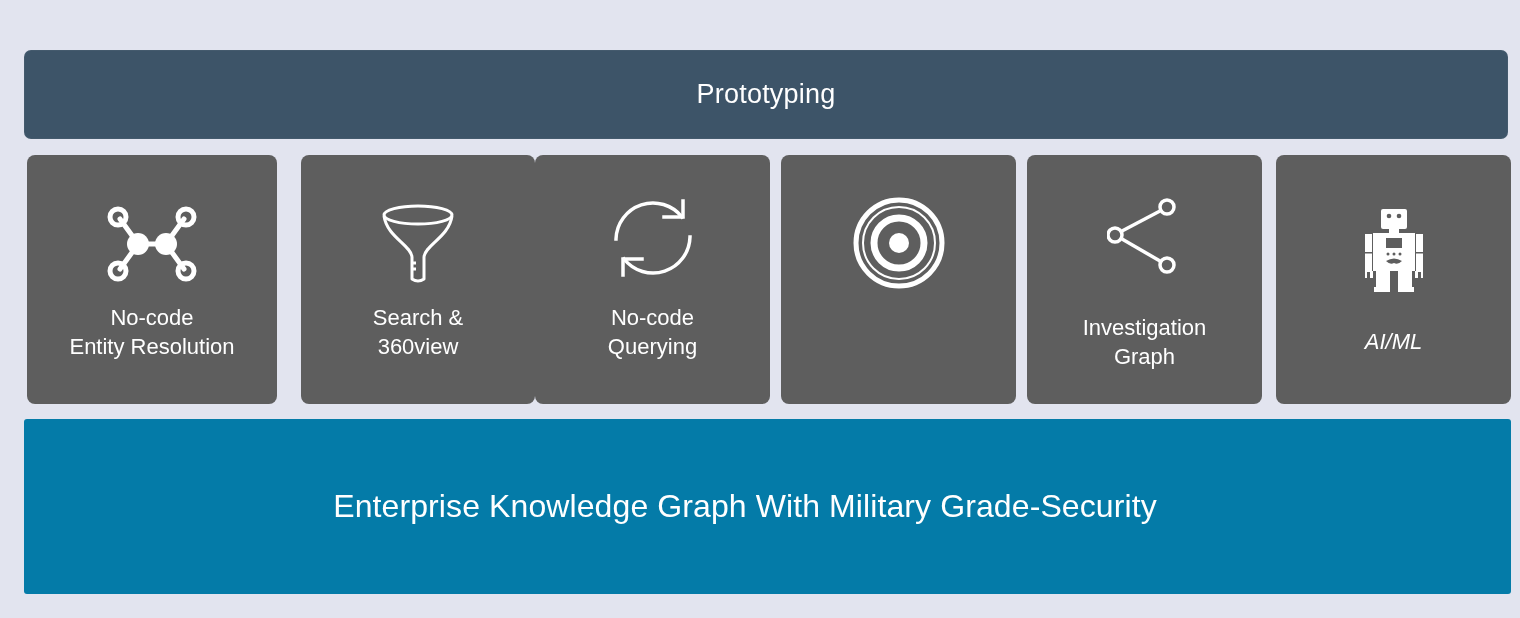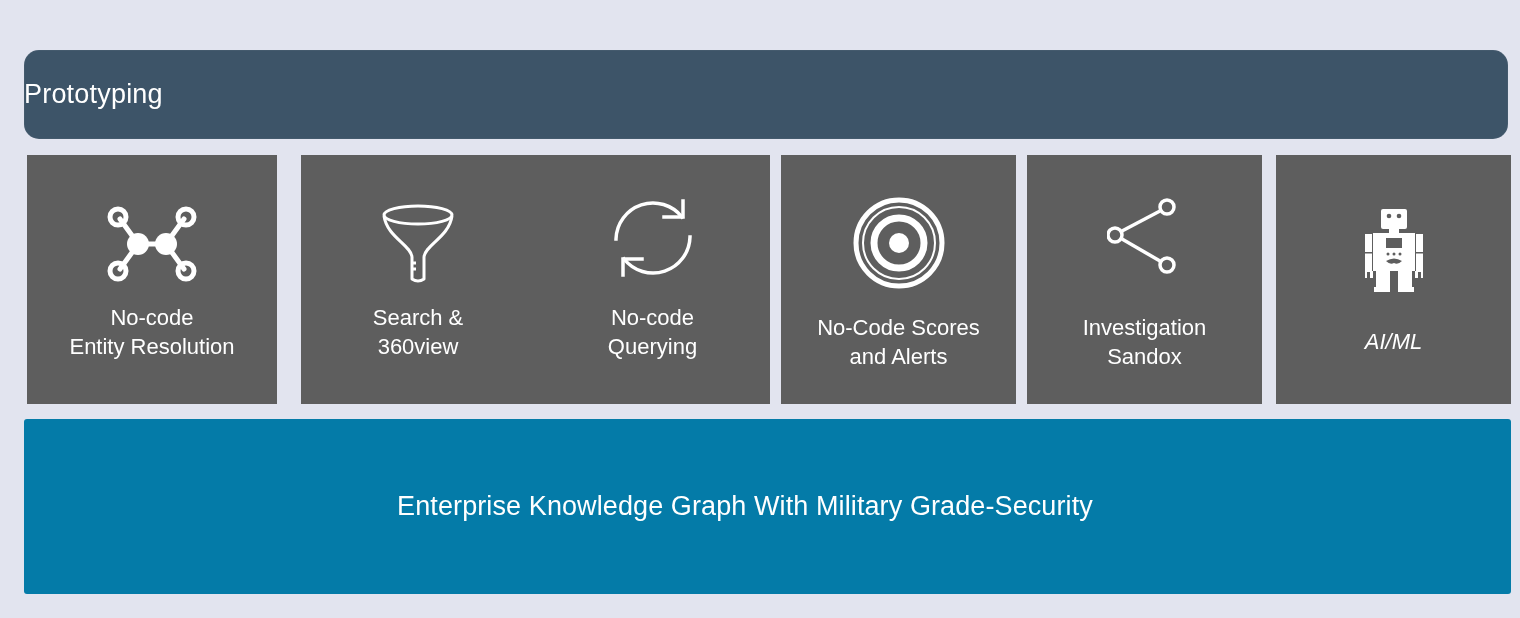--- a/index.html
+++ b/index.html
@@ -4,44 +4,44 @@
   <style>
     html, body { margin:0; padding:0; }
     body {
       width:1520px; height:618px; overflow:hidden;
       background:#e2e4ef;
       position:relative;
       font-family:"Liberation Sans", sans-serif;
     }
     .top-bar {
       position:absolute; left:24px; top:50px; width:1484px; height:89px;
-      background:#3d5468; border-radius:15px;
-      display:flex; align-items:center; justify-content:flex-start;
+      background:#3d5468; border-radius:7px;
+      display:flex; align-items:center; justify-content:center;
       color:#ffffff; font-size:27px; letter-spacing:0.2px;
       box-shadow: inset 0 0 0 1px rgba(255,255,255,0.04);
     }
     .tile {
       position:absolute; top:155px; height:249px;
-      background:#5e5e5e; border-radius:0;
+      background:#5e5e5e; border-radius:8px;
       color:#ffffff;
     }
     .tile .icon {
       position:absolute; left:50%; transform:translateX(-50%);
       display:flex; align-items:center; justify-content:center;
     }
     .tile .label {
       position:absolute; left:0; right:0;
       text-align:center; font-size:22px; line-height:29px;
       white-space:pre-line;
     }
     .bottom-bar {
       position:absolute; left:24px; top:419px; width:1487px; height:175px;
       background:#047ba8; border-radius:3px;
       display:flex; align-items:center; justify-content:center;
-      color:#ffffff; font-size:27px; letter-spacing:0.1px;
+      color:#ffffff; font-size:32px; letter-spacing:0.1px;
     }
     .bottom-bar span { margin-left:-45px; }
   </style>
 </head>
 <body>
 
 <div class="top-bar">
   <span>Prototyping</span>
 </div>
 
@@ -98,38 +98,36 @@
 
 <div class="tile" style="left:781px; width:235px;">
   <div class="icon" style="top:42px; width:92px; height:92px;">
     <svg width="92" height="92" viewBox="0 0 92 92">
       <circle cx="46" cy="46" r="43" stroke="#fff" stroke-width="5" fill="none"></circle>
       <circle cx="46" cy="46" r="36" stroke="#fff" stroke-width="2" fill="none"></circle>
       <circle cx="46" cy="46" r="25" stroke="#fff" stroke-width="7" fill="none"></circle>
       <circle cx="46" cy="46" r="10" fill="#fff"></circle>
     </svg>
   </div>
-  <div class="label" style="top:158px;">No-Code Scores
-and Alerts</div>
 </div>
 
 <div class="tile" style="left:1027px; width:235px;">
   <div class="icon" style="top:42px; width:76px; height:80px;">
     <svg width="76" height="80" viewBox="0 0 76 80">
       <g stroke="#fff" stroke-width="3.5" fill="none">
         <line x1="15" y1="34" x2="53" y2="14"></line>
         <line x1="15" y1="42" x2="53" y2="64"></line>
         <circle cx="8" cy="38" r="7"></circle>
         <circle cx="60" cy="10" r="7"></circle>
         <circle cx="60" cy="68" r="7"></circle>
       </g>
     </svg>
   </div>
   <div class="label" style="top:158px;">Investigation
-Sandox</div>
+Graph</div>
 </div>
 
 <div class="tile" style="left:1276px; width:235px;">
   <div class="icon" style="top:52px; width:58px; height:86px;">
     <svg width="58" height="86" viewBox="0 0 58 86">
       <g fill="#fff">
 
         <rect x="16" y="2" width="26" height="20" rx="2"></rect>
 
         <rect x="24" y="22" width="10" height="4"></rect>

